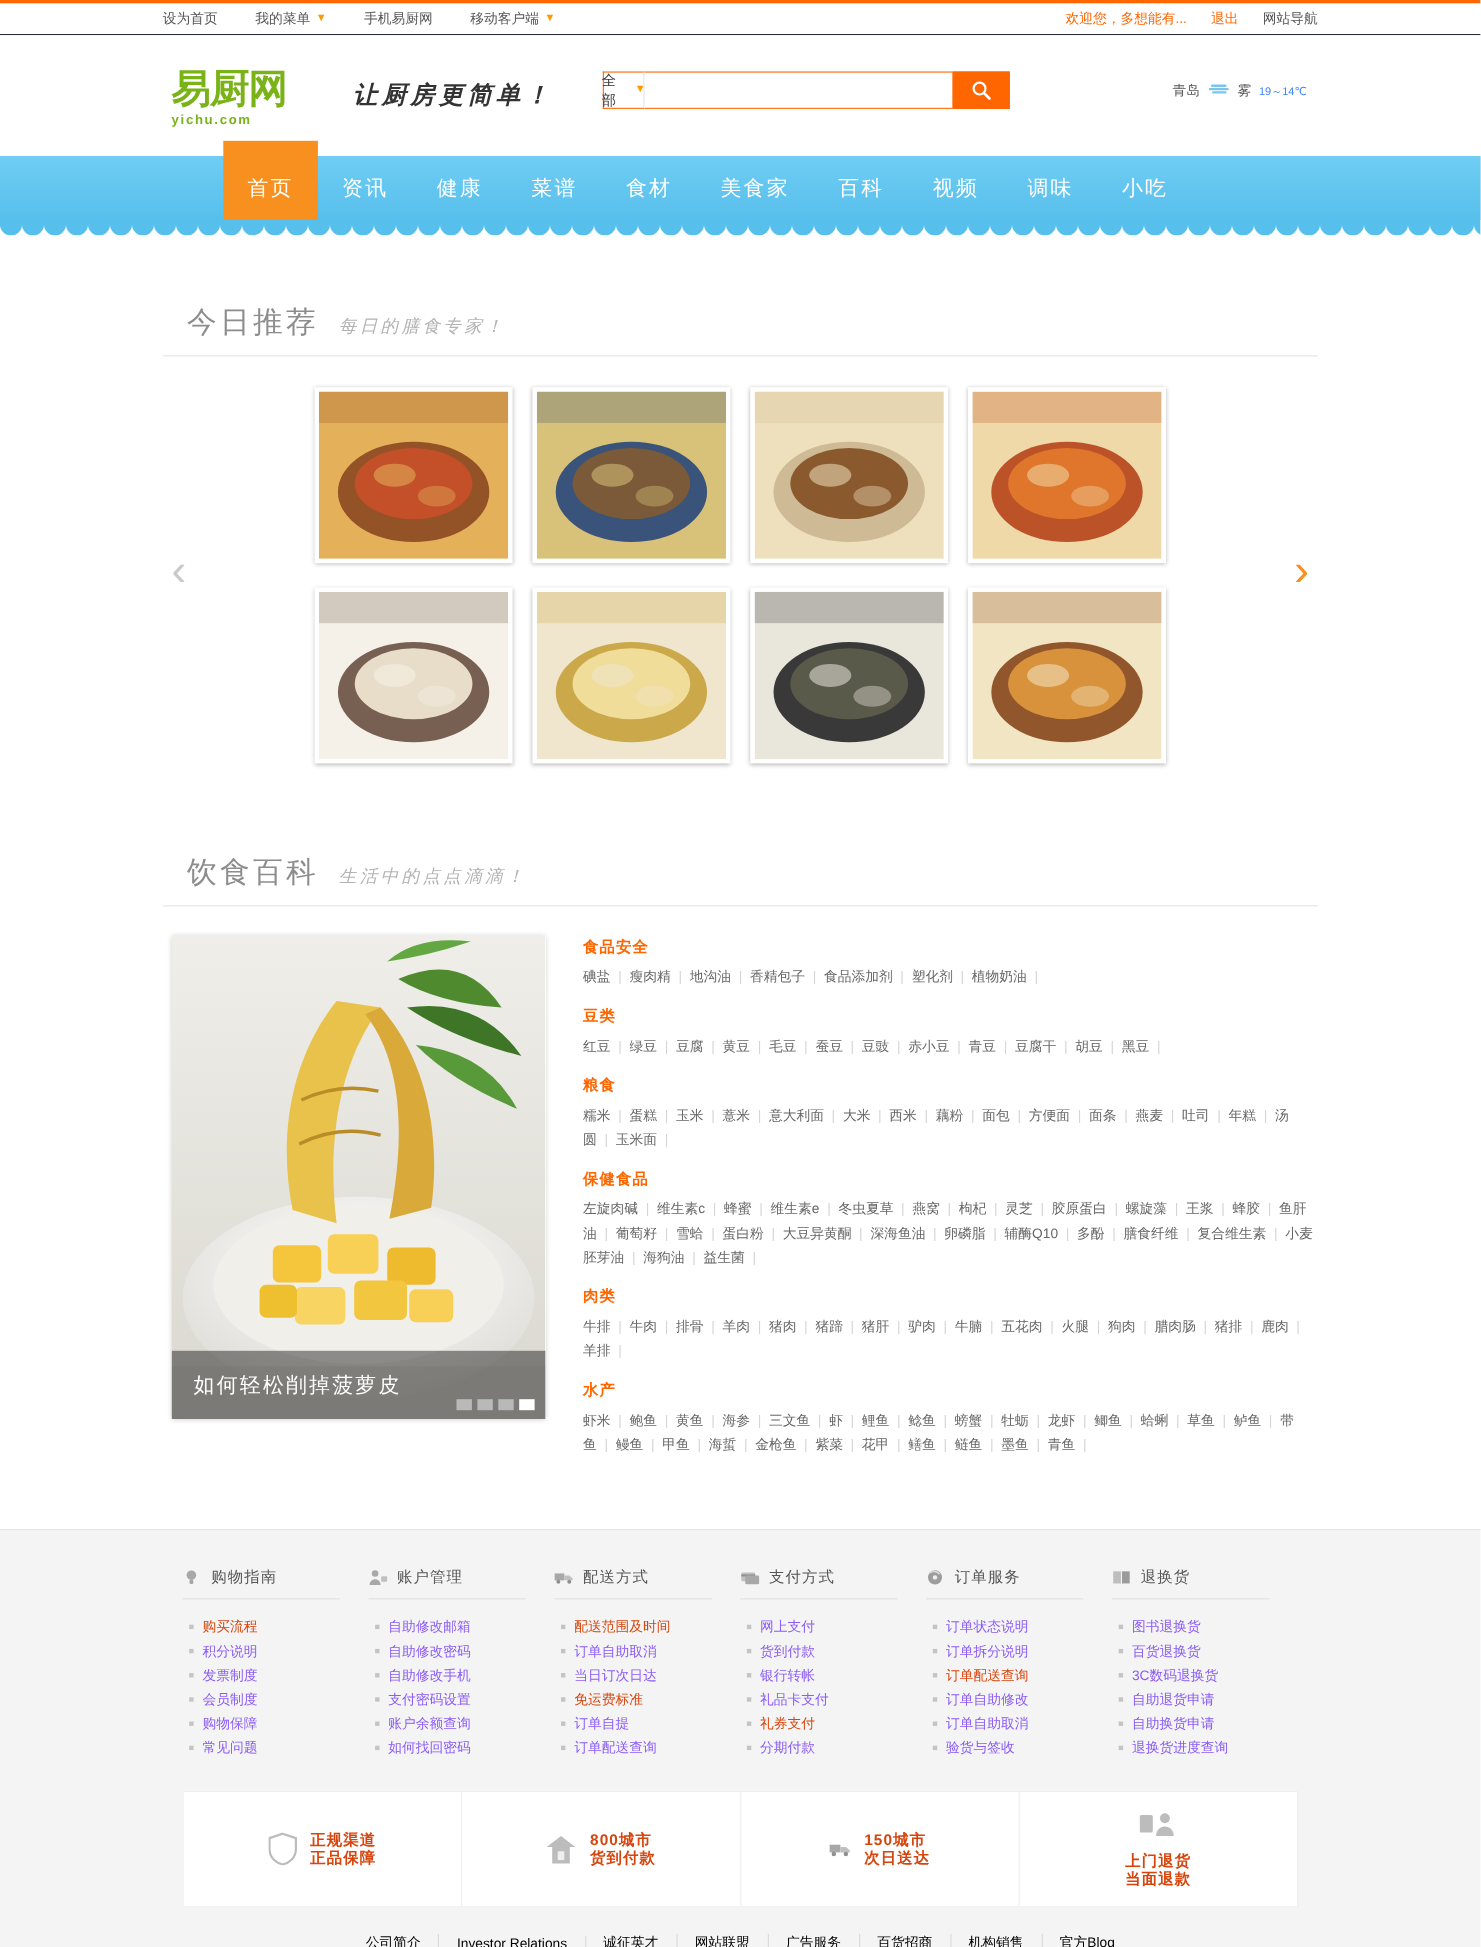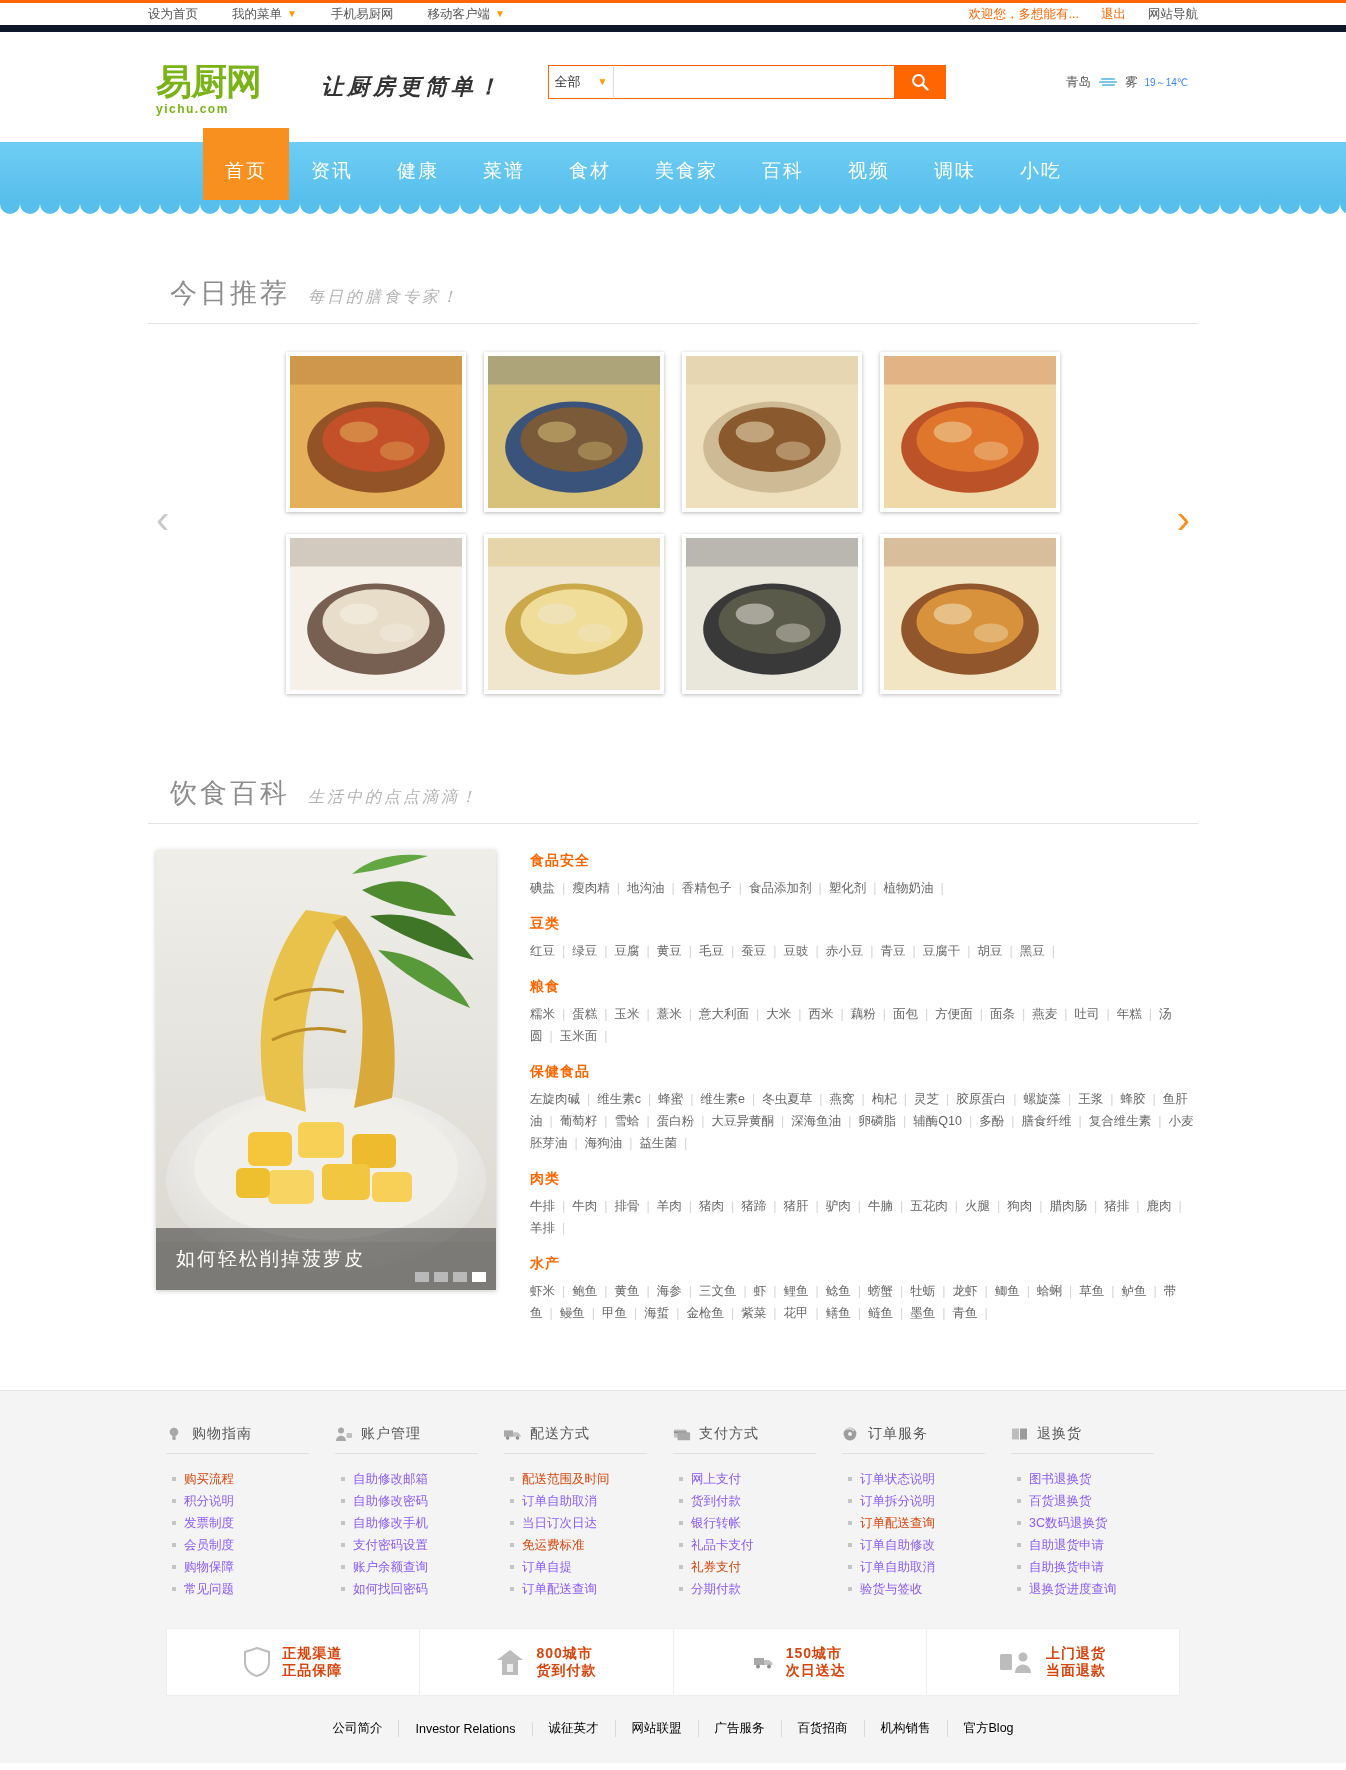--- a/index.html
+++ b/index.html
@@ -5,21 +5,21 @@
   * { box-sizing: border-box; margin:0; padding:0; }
   body {
     width:1346px; height:1770px;
     font-family:"Liberation Sans","DejaVu Sans",sans-serif;
     background:#fff; color:#333; font-size:13px; overflow:hidden;
   }
   .wrap { width:1050px; margin:0 auto; position:relative; }
 
   
   #topbar {
-    height:32px; border-top:3px solid #f60; border-bottom:7px solid #0f172a;
+    height:32px; border-top:3px solid #f60; border-bottom:1px solid #0f172a;
     background:#fff; display:flex; align-items:center;
   }
   #topbar .wrap { display:flex; align-items:center; height:29px; }
   .tb-left { display:flex; align-items:center; gap:34px; }
   .tb-right { margin-left:auto; display:flex; align-items:center; gap:22px; }
   .tb-item { color:#555; font-size:12.5px; cursor:pointer; display:flex; align-items:center; gap:5px; }
   .caret { color:#f90; font-size:10px; line-height:1; }
   .tb-welcome { color:#f60; font-size:12.5px; }
   .tb-logout { color:#f60; font-size:12.5px; cursor:pointer; }
   .tb-nav { color:#555; font-size:12.5px; cursor:pointer; }
@@ -31,21 +31,21 @@
   .logo-mark { display:flex; align-items:flex-end; height:42px; letter-spacing:-1px; }
   .logo-ch { font-family:"DejaVu Sans",sans-serif; font-weight:bold; font-size:36px;
              color:#7ab317; line-height:1; }
   .logo-ch.c1 { color:#7ab317; position:relative; }
   .logo-sub { font-size:12px; color:#7ab317; letter-spacing:1.5px; margin-top:2px; font-weight:bold;}
   .slogan { margin-left:30px; font-family:"DejaVu Serif",serif; font-size:22px;
             color:#333; letter-spacing:4px; font-style:italic; font-weight:bold; }
 
   .searchbox { position:absolute; left:400px; top:33px; display:flex; height:34px; }
   .sel {
-    width:66px; border:1px solid #f60; border-right:1px solid #ddd; background:#fff;
+    width:38px; border:1px solid #f60; border-right:1px solid #ddd; background:#fff;
     display:flex; align-items:center; justify-content:center; gap:17px;
     font-size:13px; color:#333; cursor:pointer;
   }
   .sel .caret { color:#f90; }
   .s-input { width:280px; border:1px solid #f60; border-left:none; border-right:none; outline:none;
              padding:0 8px; font-size:13px; font-family:inherit; }
   .s-btn { width:52px; background:#f60; border:1px solid #f60; cursor:pointer;
            display:flex; align-items:center; justify-content:center; }
   .s-btn svg { display:block; }
   .weather { position:absolute; right:10px; top:42px; display:flex; align-items:center; gap:7px;
@@ -120,21 +120,21 @@
   .fcol-h .t { font-size:14px; color:#555; letter-spacing:1px; }
   .fcol ul { list-style:none; padding:14px 0 0 6px; }
   .fcol li { font-size:12.5px; color:#8b5cf6; line-height:22px; cursor:pointer;
              display:flex; align-items:center; gap:8px; }
   .fcol li::before { content:""; width:4px; height:4px; background:#c4c4c4; flex:none; }
   .fcol li.hot { color:#d6450d; }
 
   .badges { display:flex; margin:0 18px; background:#fff; border:1px solid #eee; }
   .badge { flex:1; display:flex; align-items:center; justify-content:center; gap:12px;
            padding:16px 0; border-right:1px solid #eee; }
-  .badge:last-child { border-right:none; }
+  .badge:last-child { border-right:none;flex-direction:column; }
   .badge .bi { color:#b6b6b6; display:flex; align-items:center; }
   .badge .bt { line-height:17px; }
   .badge .bt .l1 { color:#d6450d; font-size:14px; font-weight:bold; letter-spacing:1px; }
   .badge .bt .l2 { color:#d6450d; font-size:14px; font-weight:bold; letter-spacing:1px; }
 
   .flinks { display:flex; align-items:center; justify-content:center; gap:0;
             padding:24px 0 26px; }
   .flinks a { font-size:12.5px; color:#000000; text-decoration:none; padding:0 16px;
               border-right:1px solid #d9d9d9; cursor:pointer; }
   .flinks a:last-child { border-right:none; }

